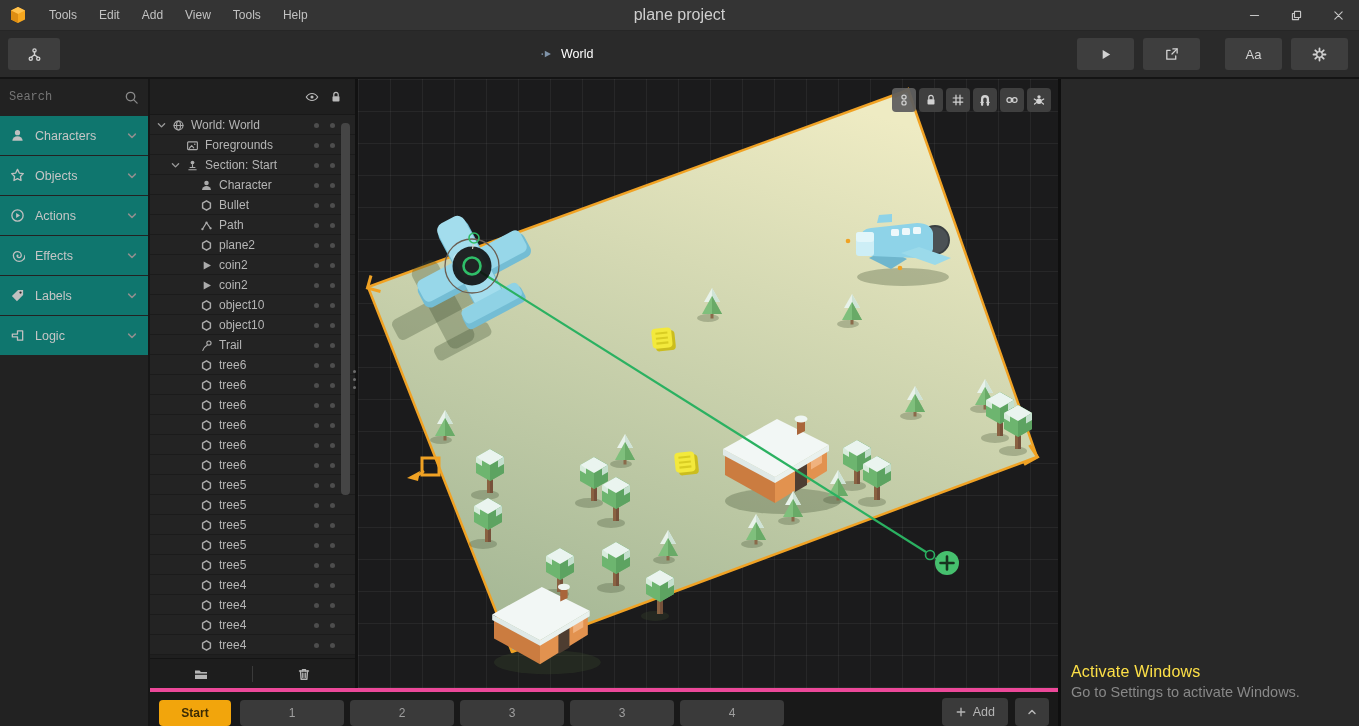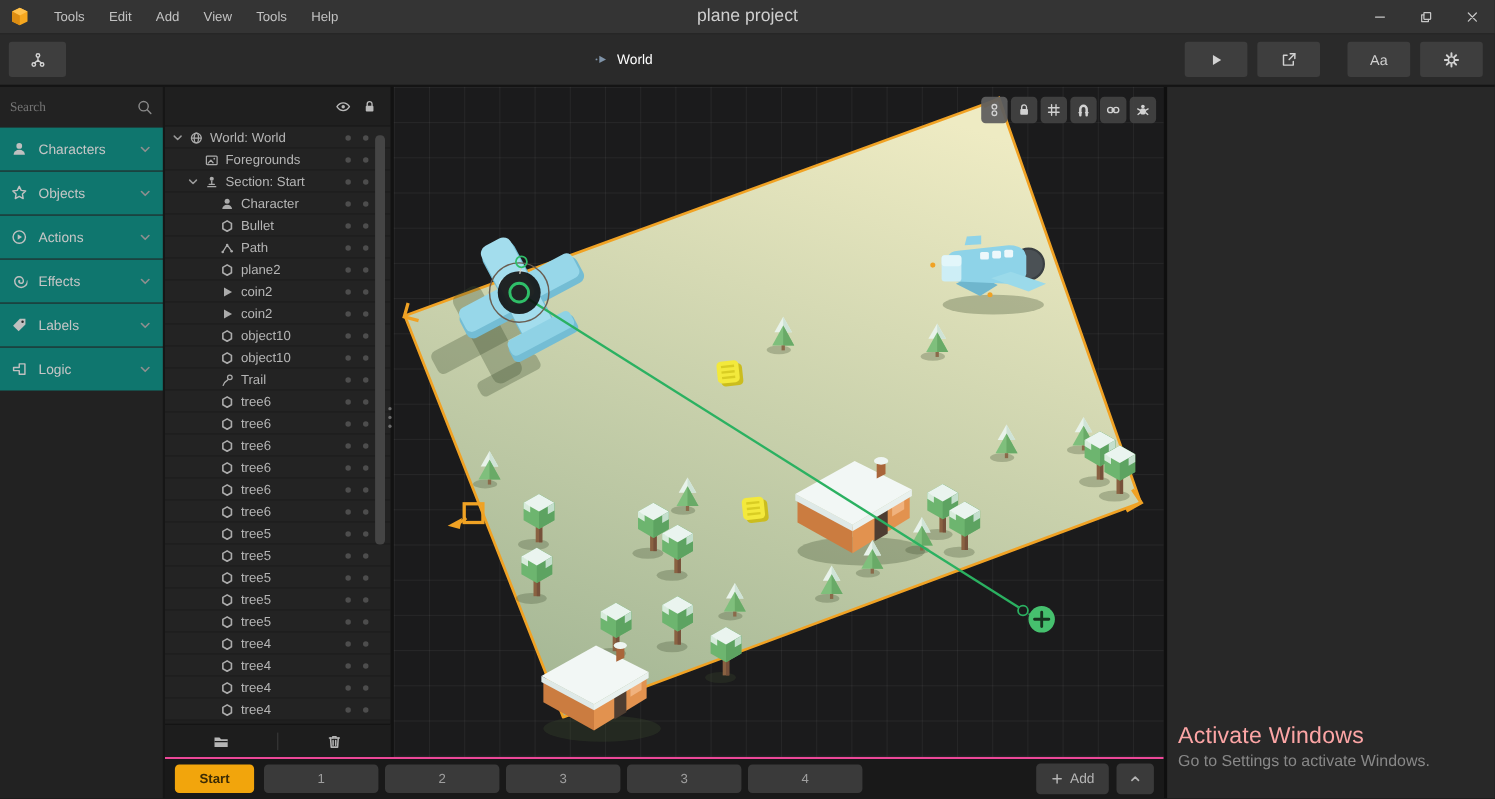--- a/index.html
+++ b/index.html
@@ -28,21 +28,21 @@
   .tb-left{margin-left:8px}
   .breadcrumb{position:absolute;left:540px;display:flex;align-items:center;gap:7px;color:#ffffff;font-size:12.5px}
   .breadcrumb .ic{width:14px;height:14px;color:#7f93a8}
   .tb-right{margin-left:auto;display:flex;align-items:center;gap:9px;padding-right:11px;z-index:1}
   .tb-right .tb-btn{min-width:57px}
   .tb-gap{width:7px}
 
   
   .sidebar{grid-column:1;grid-row:3/5;background:#222;border-right:2px solid #161616;display:flex;flex-direction:column}
   .search-row{height:30px;display:flex;align-items:center;padding:0 9px;margin:3px 0 4px;color:#8a8a8a;gap:6px}
-  .search-input{flex:1;background:transparent;border:none;outline:none;color:#ec4899;font-size:12px;font-family:Liberation Serif, serif;min-width:0}
+  .search-input{flex:1;background:transparent;border:none;outline:none;color:#ec4899;font-size:12px;font-family:Liberation Mono, monospace;min-width:0}
   .side-item{height:39px;background:#0f766e;margin-bottom:1px;display:flex;align-items:center;padding:0 10px;gap:10px;color:#c6c6c6;font-size:12.5px;cursor:default}
   .side-item .icw{color:#c0c0c0}
   .side-item .chev{margin-left:auto;color:#8f8f8f}
   .side-item .chev .ic{width:12px;height:12px}
 
   
   .treepanel{grid-column:2;grid-row:3;background:#1f1f1f;border-right:3px solid #121212;display:flex;flex-direction:column;position:relative}
   .tp-header{height:36px;display:flex;align-items:center;justify-content:flex-end;gap:10px;padding-right:12px;color:#b9b9b9;border-bottom:1px solid #181818}
   .tp-header .ic{width:14px;height:14px}
   .tp-rows{flex:1;overflow:hidden;position:relative}
@@ -70,25 +70,25 @@
     background-size:32px 32px;overflow:hidden}
   svg.scene{position:absolute;inset:0;display:block}
   .canvas-tools{position:absolute;top:9px;right:7px;display:flex;gap:3px;z-index:2}
   .ct-btn{width:24px;height:24px;border-radius:4px;background:rgba(66,66,66,.92);display:flex;align-items:center;justify-content:center;color:#d2d2d2}
   .ct-btn.active{background:rgba(95,95,95,.95)}
   .ct-btn .ic{width:14px;height:14px}
 
   
   .rightpanel{grid-column:4;grid-row:3/5;background:#282828;border-left:3px solid #0f0f0f;position:relative}
   .watermark{position:absolute;left:10px;bottom:26px;pointer-events:none}
-  .wm1{font-size:21px;color:#fca5a5;letter-spacing:.2px}
+  .wm1{font-size:16px;color:#fde047;letter-spacing:.2px}
   .wm2{font-size:14.5px;color:#888;margin-top:3px}
 
   
-  .bottombar{grid-column:2/4;grid-row:4;background:#191919;border-top:2px solid #ec4899;display:flex;align-items:center;padding:0 9px;gap:6px}
+  .bottombar{grid-column:2/4;grid-row:4;background:#191919;border-top:4px solid #ec4899;display:flex;align-items:flex-end;padding:0 9px;gap:6px}
   .scene-btn{height:26px;border-radius:4px;background:#3a3a3a;color:#9f9f9f;font-size:12px;display:flex;align-items:center;justify-content:center;width:104px;cursor:default}
   .scene-btn.active{background:#f2a50c;color:#3c2c05;width:72px;font-weight:bold;margin-right:3px}
   .bb-right{margin-left:auto;display:flex;gap:7px}
   .add-btn{height:28px;border-radius:4px;background:#3a3a3a;color:#b5b5b5;display:flex;align-items:center;gap:6px;padding:0 13px;font-size:12.5px}
   .add-btn .ic{width:12px;height:12px}
   .collapse-btn{width:34px;height:28px;border-radius:4px;background:#3a3a3a;display:flex;align-items:center;justify-content:center;color:#b5b5b5}
   .collapse-btn .ic{width:12px;height:12px}
 </style>
 </head>
 <body>

